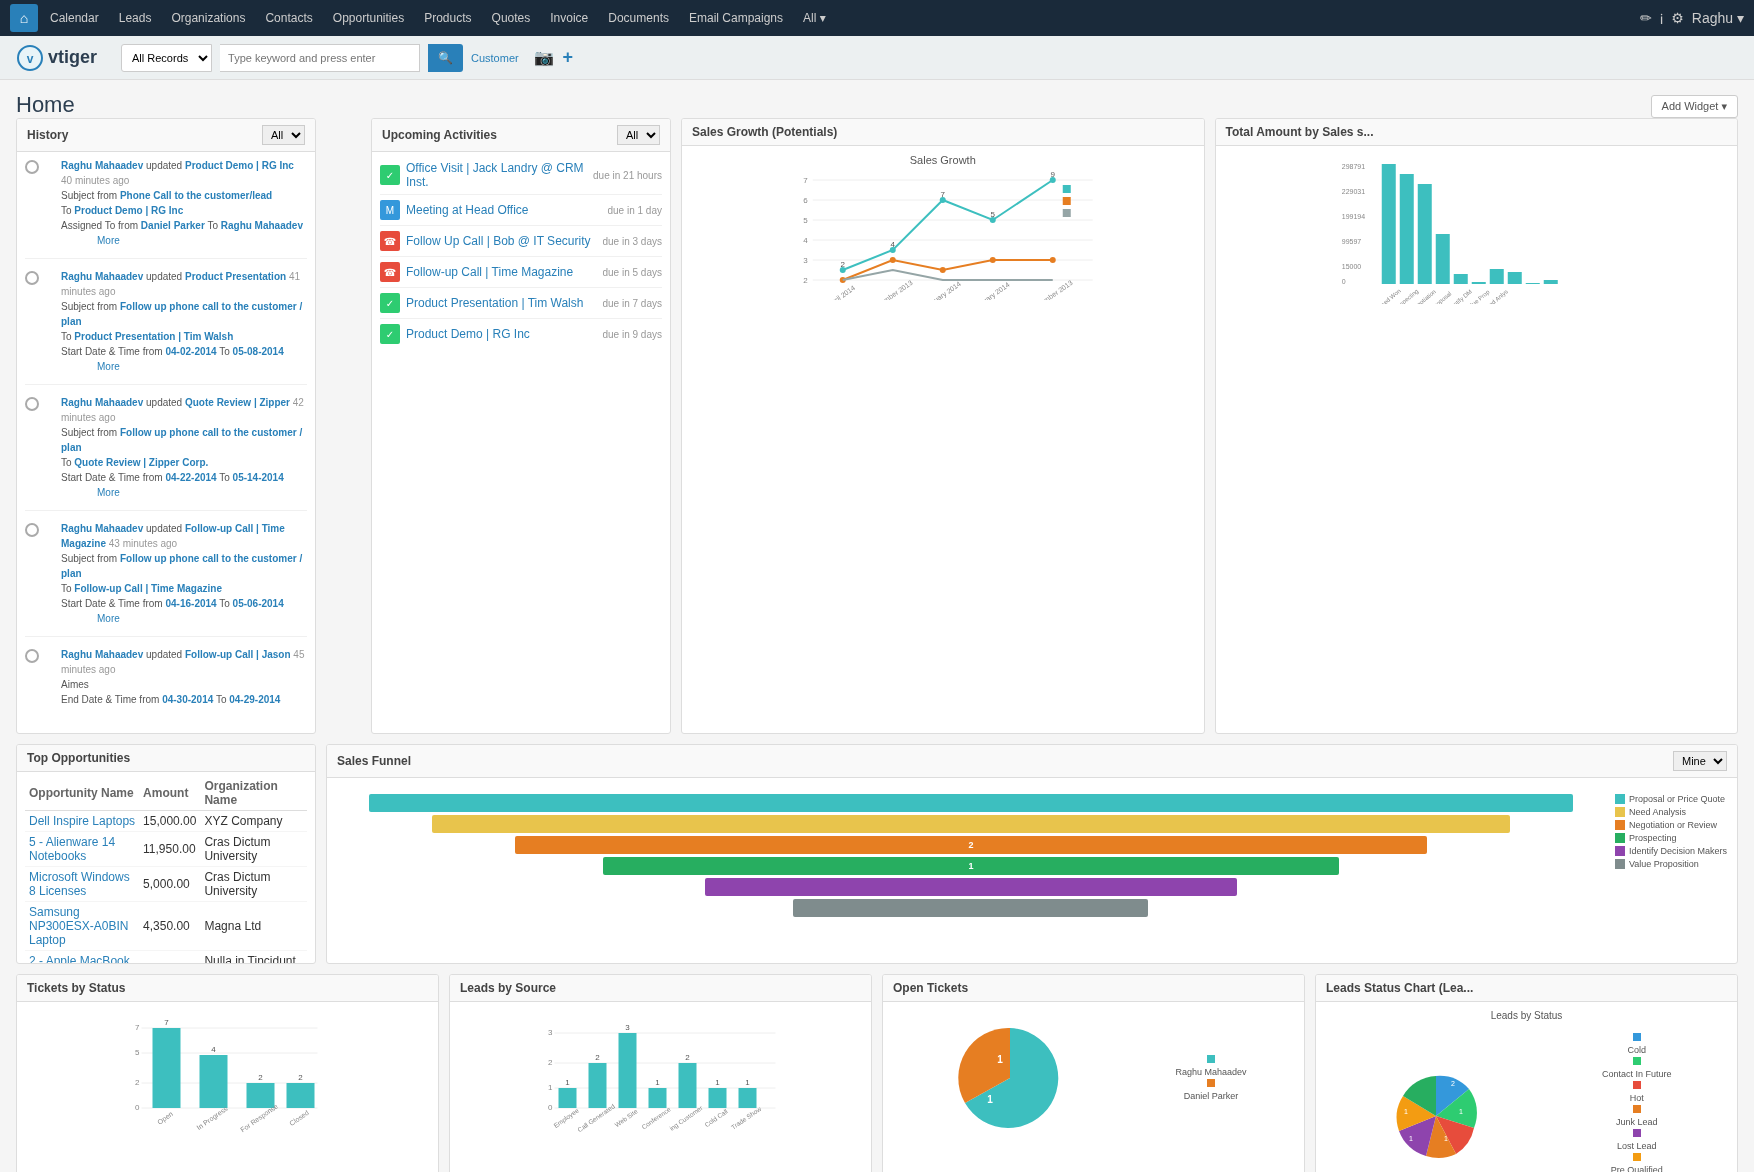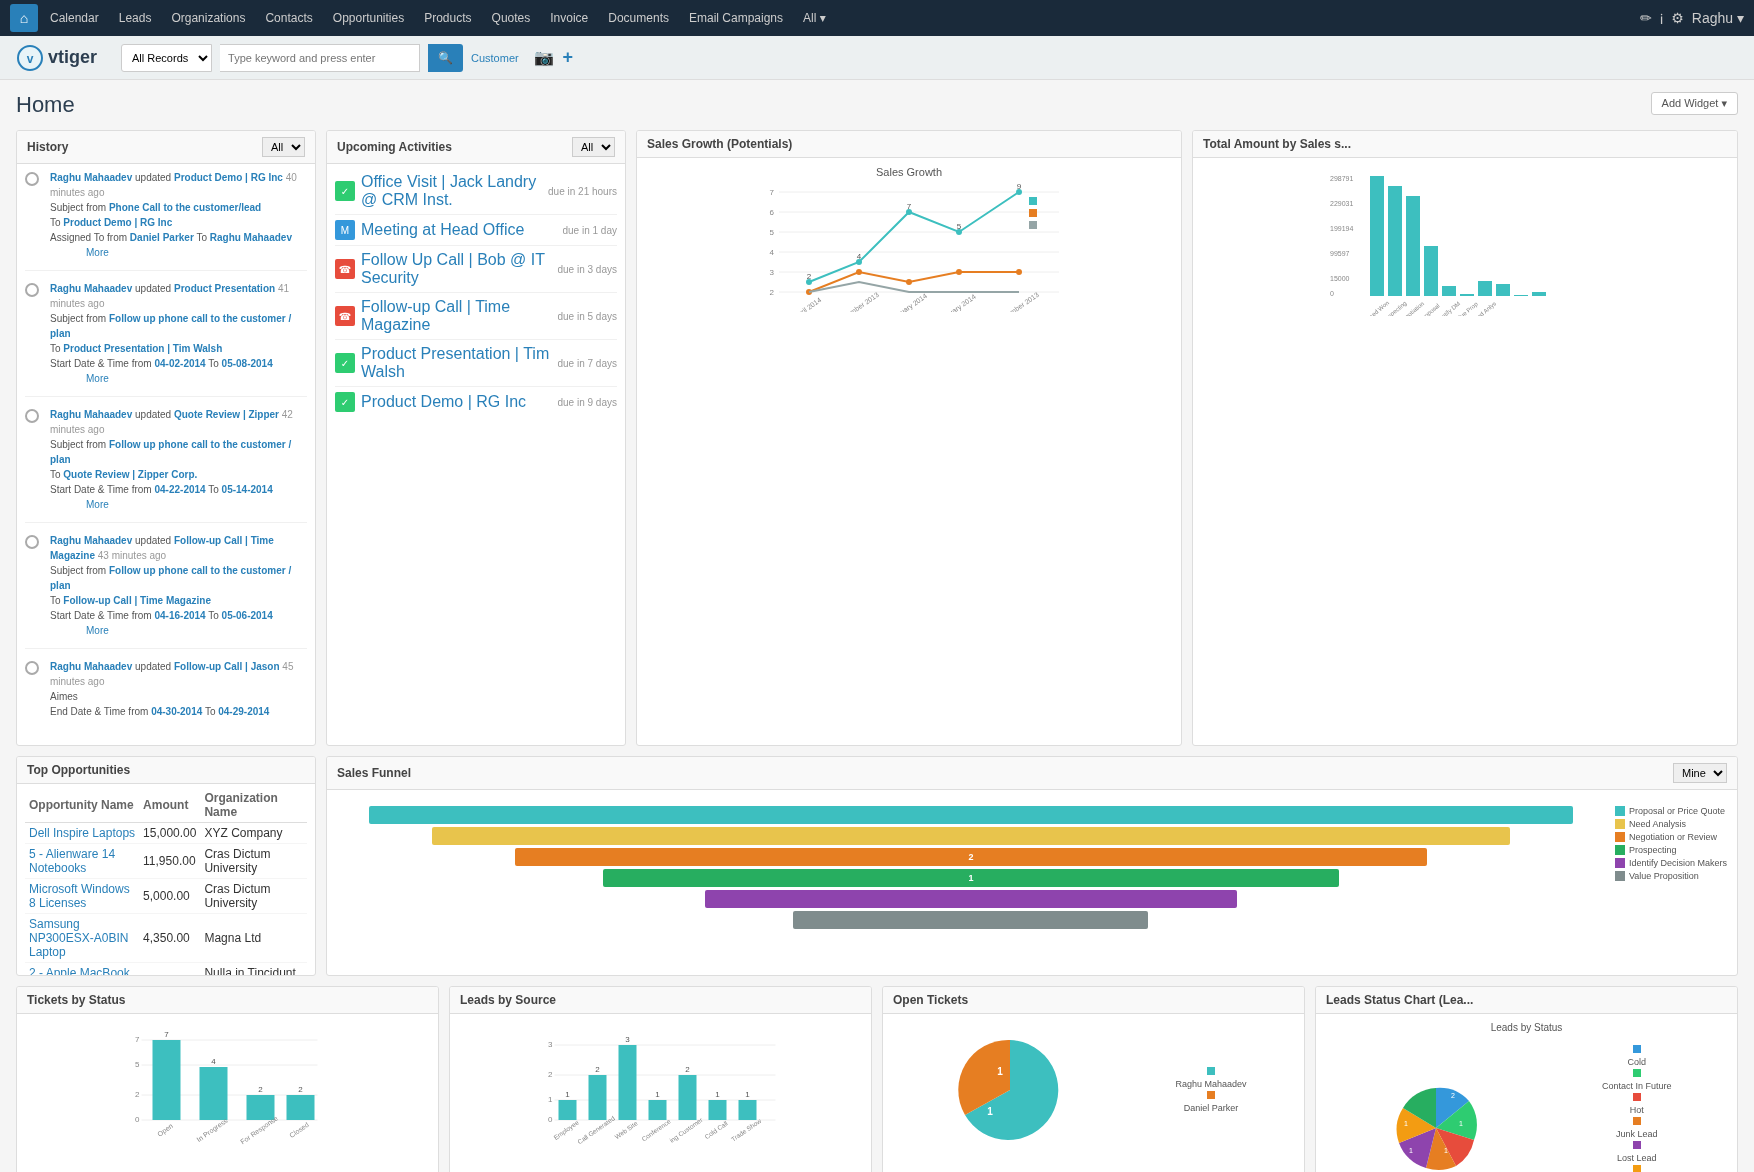--- a/index.html
+++ b/index.html
@@ -80,23 +80,22 @@
 
     
     .page-content {
       background: #f5f5f5;
       min-height: calc(100vh - 80px);
       padding: 12px 16px;
     }
 
     .page-header {
       display: flex;
-      align-items: flex-start;
+      align-items: flex-end;
       justify-content: space-between;
-      margin-bottom: 12px;
     }
     .page-title { font-size: 22px; font-weight: normal; color: #2c3e50; }
     .add-widget-btn {
       background: white;
       border: 1px solid #ccc;
       padding: 4px 10px;
       font-size: 11px;
       cursor: pointer;
       border-radius: 3px;
       color: #555;
@@ -125,36 +124,36 @@
       font-size: 12px;
       font-weight: bold;
       color: #444;
     }
     .widget-body { padding: 8px 10px; }
 
     
     .history-widget { flex: 0 0 300px; }
     .history-filter { display: flex; align-items: center; gap: 6px; }
     .history-filter select { font-size: 11px; border: 1px solid #ccc; padding: 2px 4px; }
-    .history-item { display: flex; gap: 11px; margin-bottom: 10px; padding-bottom: 10px; border-bottom: 1px solid #f0f0f0; }
+    .history-item { display: flex; gap: 22px; margin-bottom: 10px; padding-bottom: 10px; border-bottom: 1px solid #f0f0f0; }
     .history-dot { width: 14px; height: 14px; border-radius: 50%; border: 2px solid #aaa; flex-shrink: 0; margin-top: 2px; background: white; }
     .history-text { font-size: 10px; color: #555; line-height: 1.5; }
     .history-text strong { font-weight: bold; color: #2980b9; }
     .history-text .time { color: #999; font-size: 10px; }
     .more-link { color: #2980b9; font-size: 10px; cursor: pointer; margin-left: 36px; }
 
     
-    .upcoming-widget { flex: 0 0 300px; }
+    .upcoming-widget { flex: 0 0 300px; margin-left: 45px; }
     .activity-item { display: flex; align-items: center; gap: 6px; padding: 5px 0; border-bottom: 1px solid #f0f0f0; font-size: 10px; }
     .activity-icon { width: 20px; height: 20px; border-radius: 2px; flex-shrink: 0; display: flex; align-items: center; justify-content: center; font-size: 10px; color: white; }
     .activity-icon.call { background: #e74c3c; }
     .activity-icon.meeting { background: #3498db; }
     .activity-icon.task { background: #2ecc71; }
     .activity-details { flex: 1; }
-    .activity-name { color: #2980b9; font-size: 16px; }
+    .activity-name { color: #2980b9; font-size: 12px; }
     .activity-due { color: #999; font-size: 10px; text-align: right; white-space: nowrap; }
 
     
     .sales-growth-widget { flex: 1; }
 
     
     .total-amount-widget { flex: 1; }
 
     
     .top-opps-widget { flex: 0 0 300px; max-height: 220px; overflow: hidden; }

